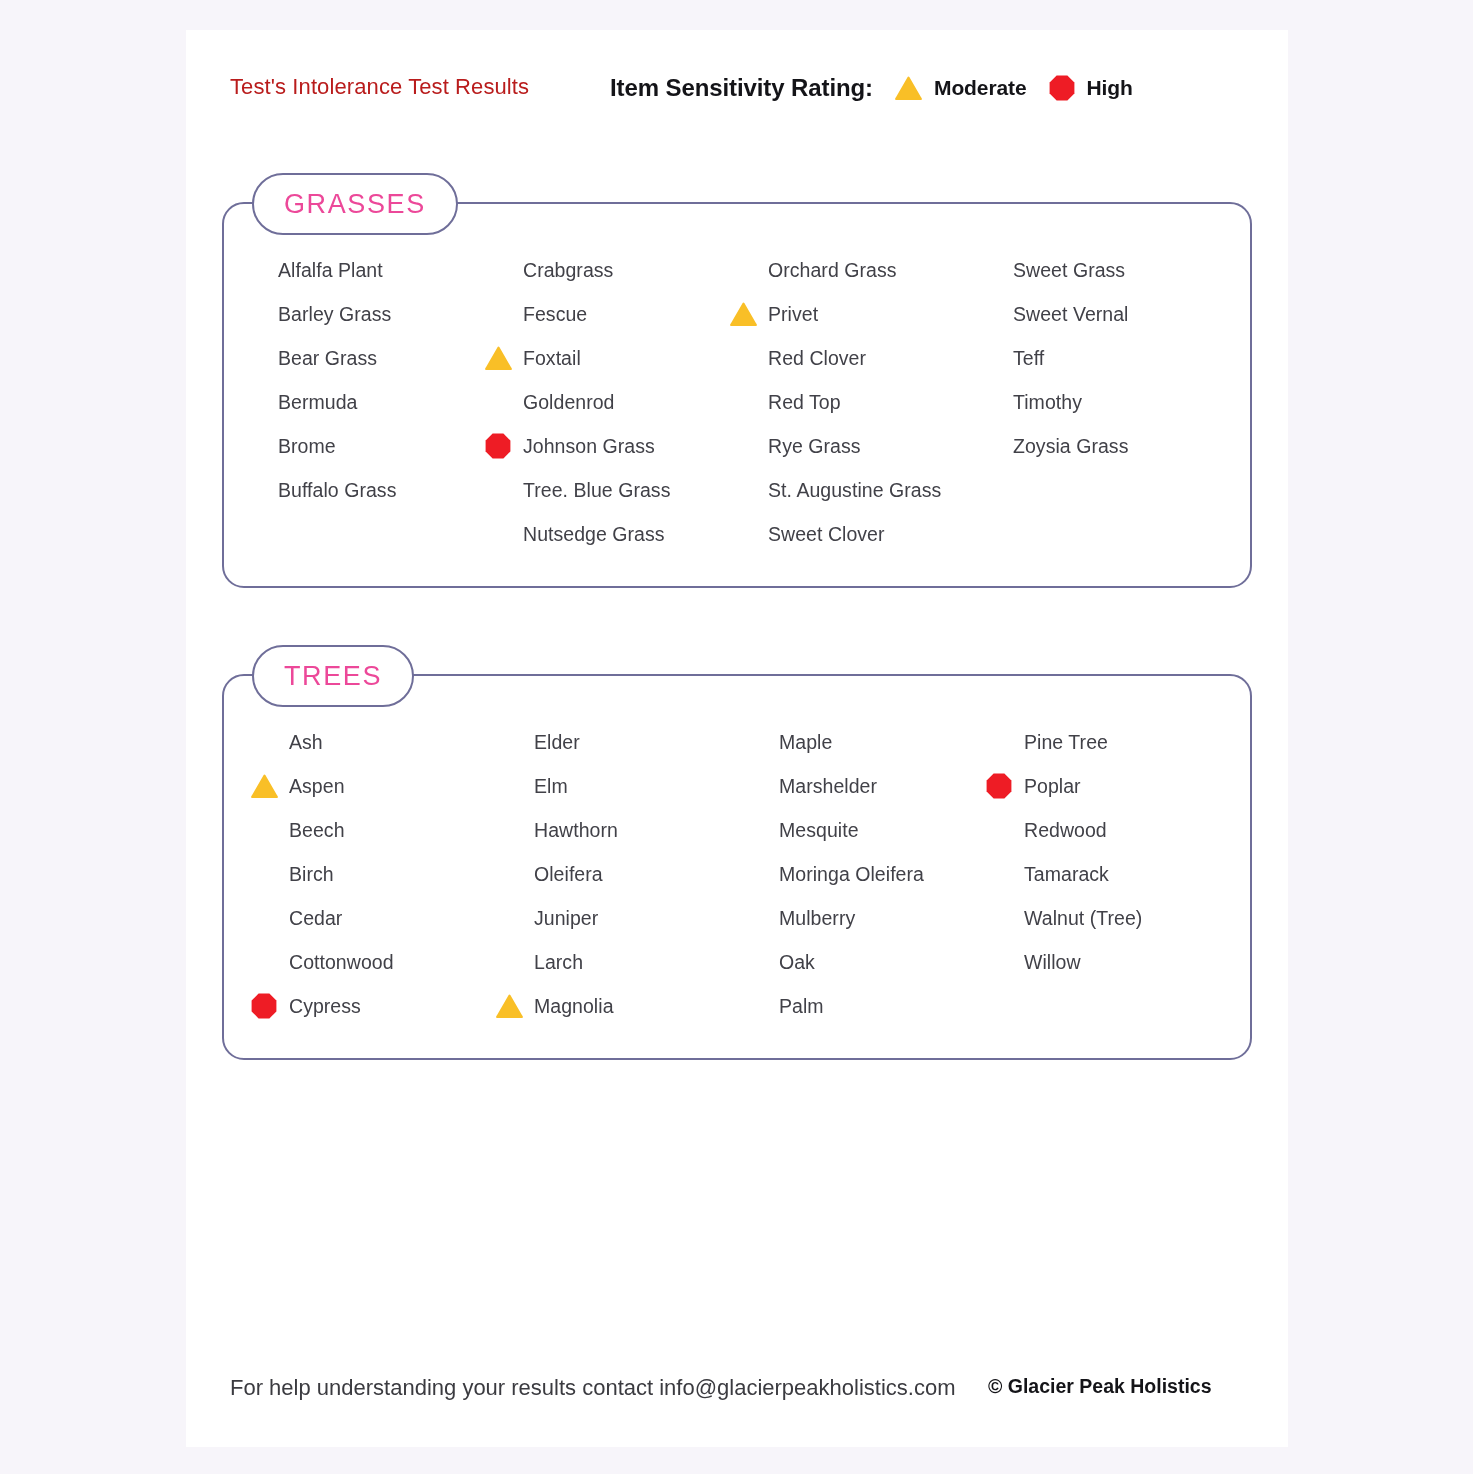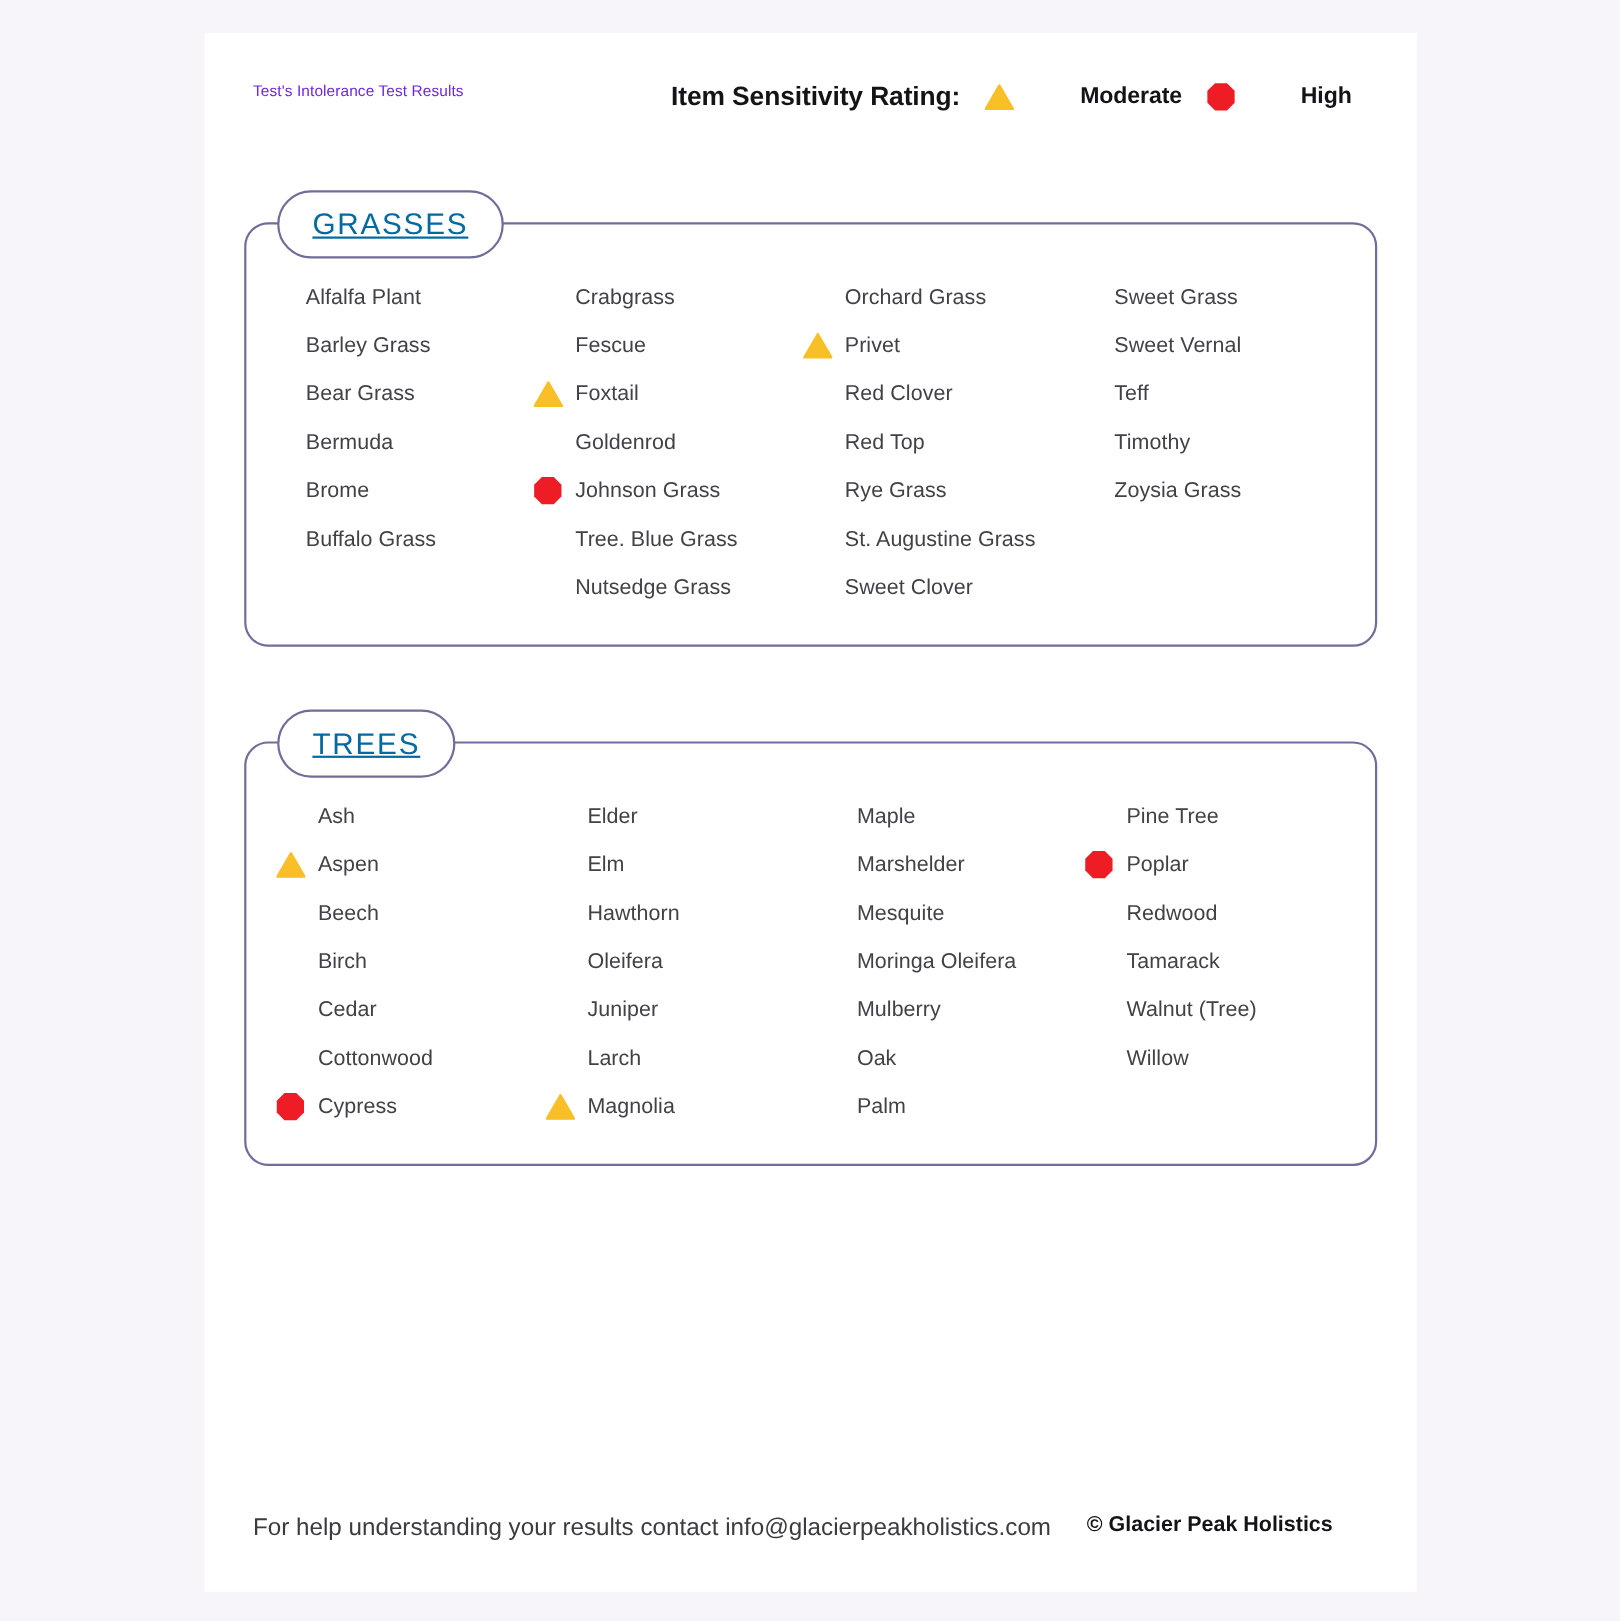--- a/index.html
+++ b/index.html
@@ -29,22 +29,22 @@
     position: absolute;
     left: 0;
     top: 38px;
     width: 100%;
     height: 40px;
   }
   .report-title {
     position: absolute;
     left: 44px;
     top: 6px;
-    font-size: 14px;
-    color: #6d28d9;
+    font-size: 22px;
+    color: #b91c1c;
     letter-spacing: 0.1px;
     white-space: nowrap;
   }
   .legend {
     position: absolute;
     left: 424px;
     top: 0;
     display: flex;
     align-items: center;
     height: 40px;
@@ -53,21 +53,20 @@
   .legend-label {
     font-size: 24px;
     font-weight: bold;
     color: #141418;
     letter-spacing: -0.1px;
   }
   .legend-item {
     display: flex;
     align-items: center;
     margin-left: 22px;
-    gap: 48px;
   }
   .legend-item .legend-text {
     font-size: 21px;
     font-weight: bold;
     color: #141418;
     margin-left: 12px;
     letter-spacing: -0.1px;
   }
 
   
@@ -101,23 +100,22 @@
     padding: 0 30px;
     border: 2px solid #6f6e99;
     border-radius: 34px;
     background: #ffffff;
     display: flex;
     align-items: center;
     justify-content: center;
   }
   .section-badge span {
     font-size: 27px;
-    color: #0369a1;
+    color: #ec4899;
     letter-spacing: 1.6px;
-    text-decoration: underline;
   }
 
   .grid {
     display: grid;
     grid-template-columns: repeat(4, 245px);
     padding: 44px 0 30px 24px;
   }
   .col {
     display: flex;
     flex-direction: column;

